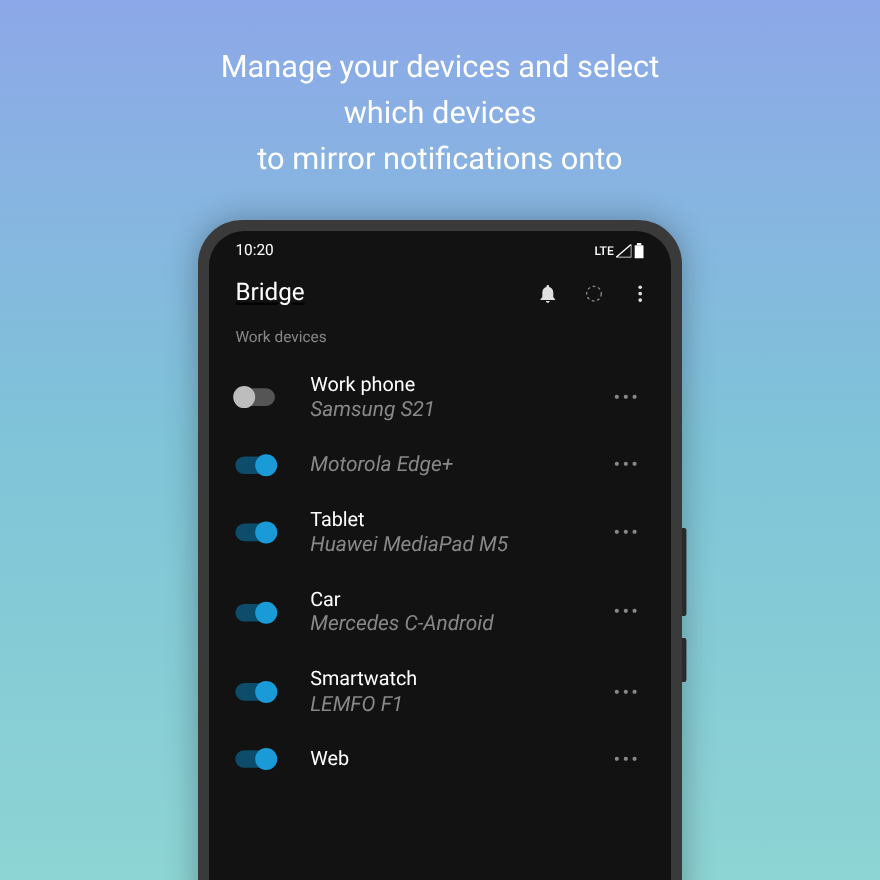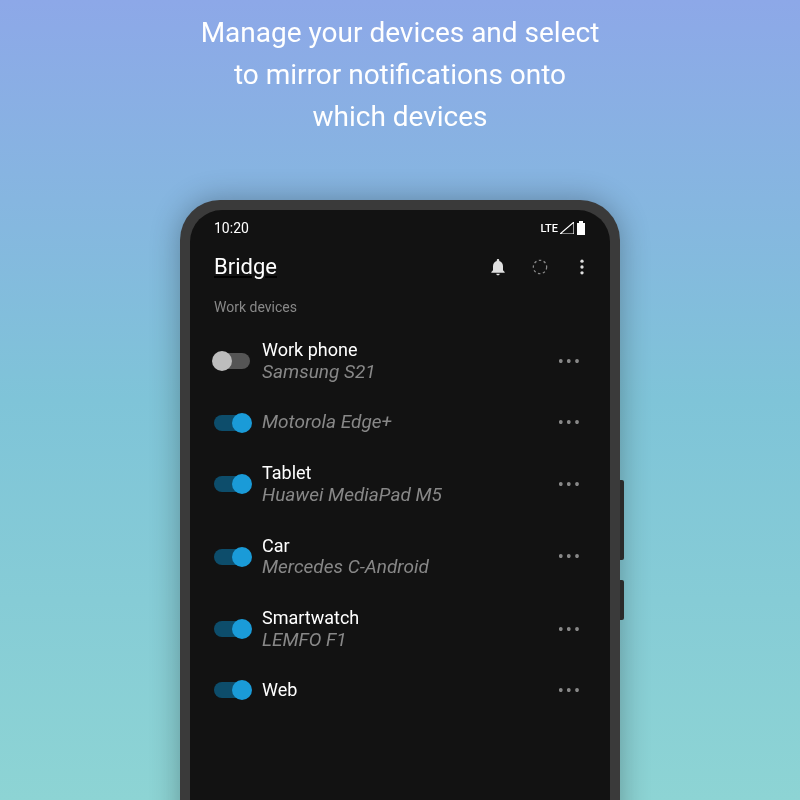--- a/index.html
+++ b/index.html
@@ -9,21 +9,21 @@
       background: linear-gradient(180deg, #8da8e8 0%, #7fc4d8 50%, #8dd4d4 100%);
       font-family: -apple-system, BlinkMacSystemFont, 'Segoe UI', Roboto, sans-serif;
       overflow: hidden;
       position: relative;
     }
     .promo-text {
       text-align: center;
       color: #ffffff;
       font-size: 28px;
       font-weight: 400;
-      padding: 12px 60px 0 60px;
+      padding: 40px 60px 0 60px;
       line-height: 1.5;
     }
     .phone-frame {
       position: absolute;
       left: 50%;
       transform: translateX(-50%);
       top: 200px;
       width: 440px;
       height: 700px;
       background: #3a3a3a;
@@ -95,21 +95,21 @@
       font-size: 14px;
       padding: 6px 24px 10px 24px;
     }
     .device-list {
       padding: 0 8px;
     }
     .device-row {
       display: flex;
       align-items: center;
       padding: 14px 16px;
-      gap: 12px;
+      gap: 32px;
     }
     .toggle {
       width: 36px;
       height: 16px;
       border-radius: 10px;
       position: relative;
       flex-shrink: 0;
     }
     .toggle .knob {
       position: absolute;
@@ -140,22 +140,22 @@
       font-size: 18px;
       letter-spacing: 2px;
       padding: 0 4px;
     }
   </style>
 </head>
 <body>
 
 <div class="promo-text">
   <div>Manage your devices and select</div>
+  <div>which devices</div>
   <div>to mirror notifications onto</div>
-  <div>which devices</div>
 </div>
 
 <div class="phone-frame">
   <div class="phone-button-right"></div>
   <div class="phone-button-right2"></div>
   <div class="phone-screen">
 
     <div class="status-bar">
       <span>10:20</span>
       <div class="status-right">

